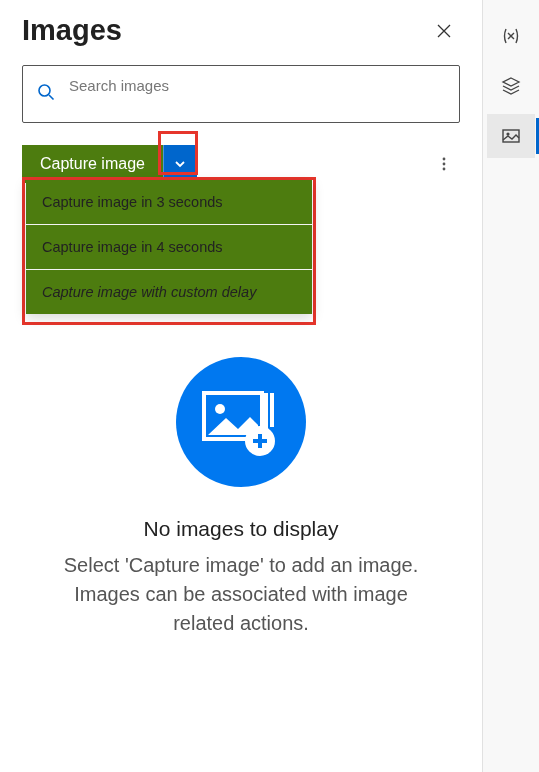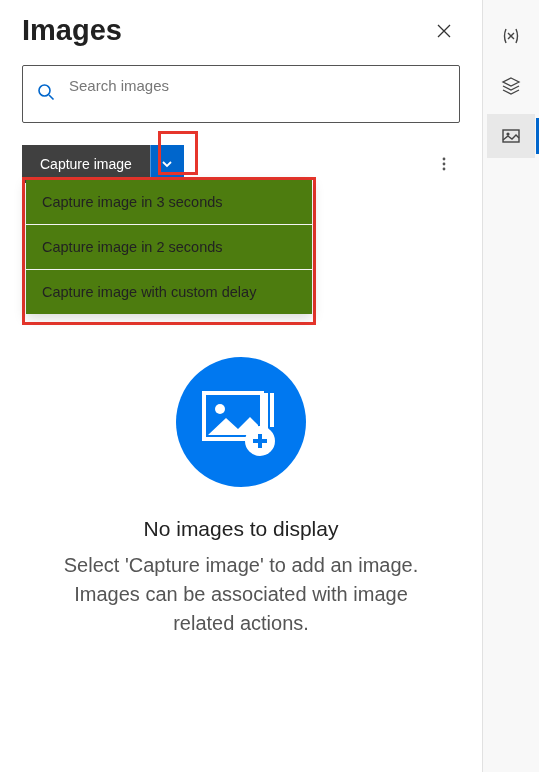--- a/index.html
+++ b/index.html
@@ -70,25 +70,25 @@
     .toolbar-row {
       display: flex;
       align-items: center;
       justify-content: space-between;
     }
     .split-button {
       display: flex;
       height: 38px;
     }
     .capture-main {
-      background: #404040;
+      background: #4d7c0f;
       color: #fff;
       border: none;
       padding: 0 18px;
-      font-size: 14px;
+      font-size: 16px;
       cursor: pointer;
       display: flex;
       align-items: center;
     }
     .capture-chevron {
       width: 34px;
       background: #0066cc;
       border: none;
       border-left: 1px solid rgba(255,255,255,0.3);
       cursor: pointer;
@@ -127,20 +127,21 @@
     }
     .dropdown-item {
       padding: 14px 16px;
       font-size: 14.5px;
       color: #222;
       cursor: pointer;
       border-bottom: 1px solid #f4f4f4;
     }
     .dropdown-item:last-child {
       border-bottom: none;
+      font-style: italic;
     }
     .empty-state {
       flex: 1;
       display: flex;
       flex-direction: column;
       align-items: center;
       justify-content: center;
       text-align: center;
       padding: 0 30px;
       margin-top: 60px;
@@ -238,21 +239,21 @@
           <circle cx="8" cy="8" r="1.4" fill="currentColor"></circle>
           <circle cx="8" cy="13" r="1.4" fill="currentColor"></circle>
         </svg>
     </div>
   </div>
 
   <div class="highlight-chevron" style="left:158px; top:131px; width:40px; height:44px;"></div>
 
   <div class="dropdown">
     <div class="dropdown-item">Capture image in 3 seconds</div>
-    <div class="dropdown-item">Capture image in 2 seconds</div>
+    <div class="dropdown-item">Capture image in 4 seconds</div>
     <div class="dropdown-item">Capture image with custom delay</div>
   </div>
 
   <div class="highlight-dropdown" style="left:22px; top:177px; width:294px; height:148px;"></div>
 
   <div class="empty-state">
     <div class="empty-circle">
       <svg width="82" height="70" viewBox="0 0 82 70">
         <rect x="4" y="6" width="58" height="46" fill="none" stroke="#fff" stroke-width="4"></rect>
         <rect x="64" y="6" width="4" height="40" fill="#fff"></rect>

